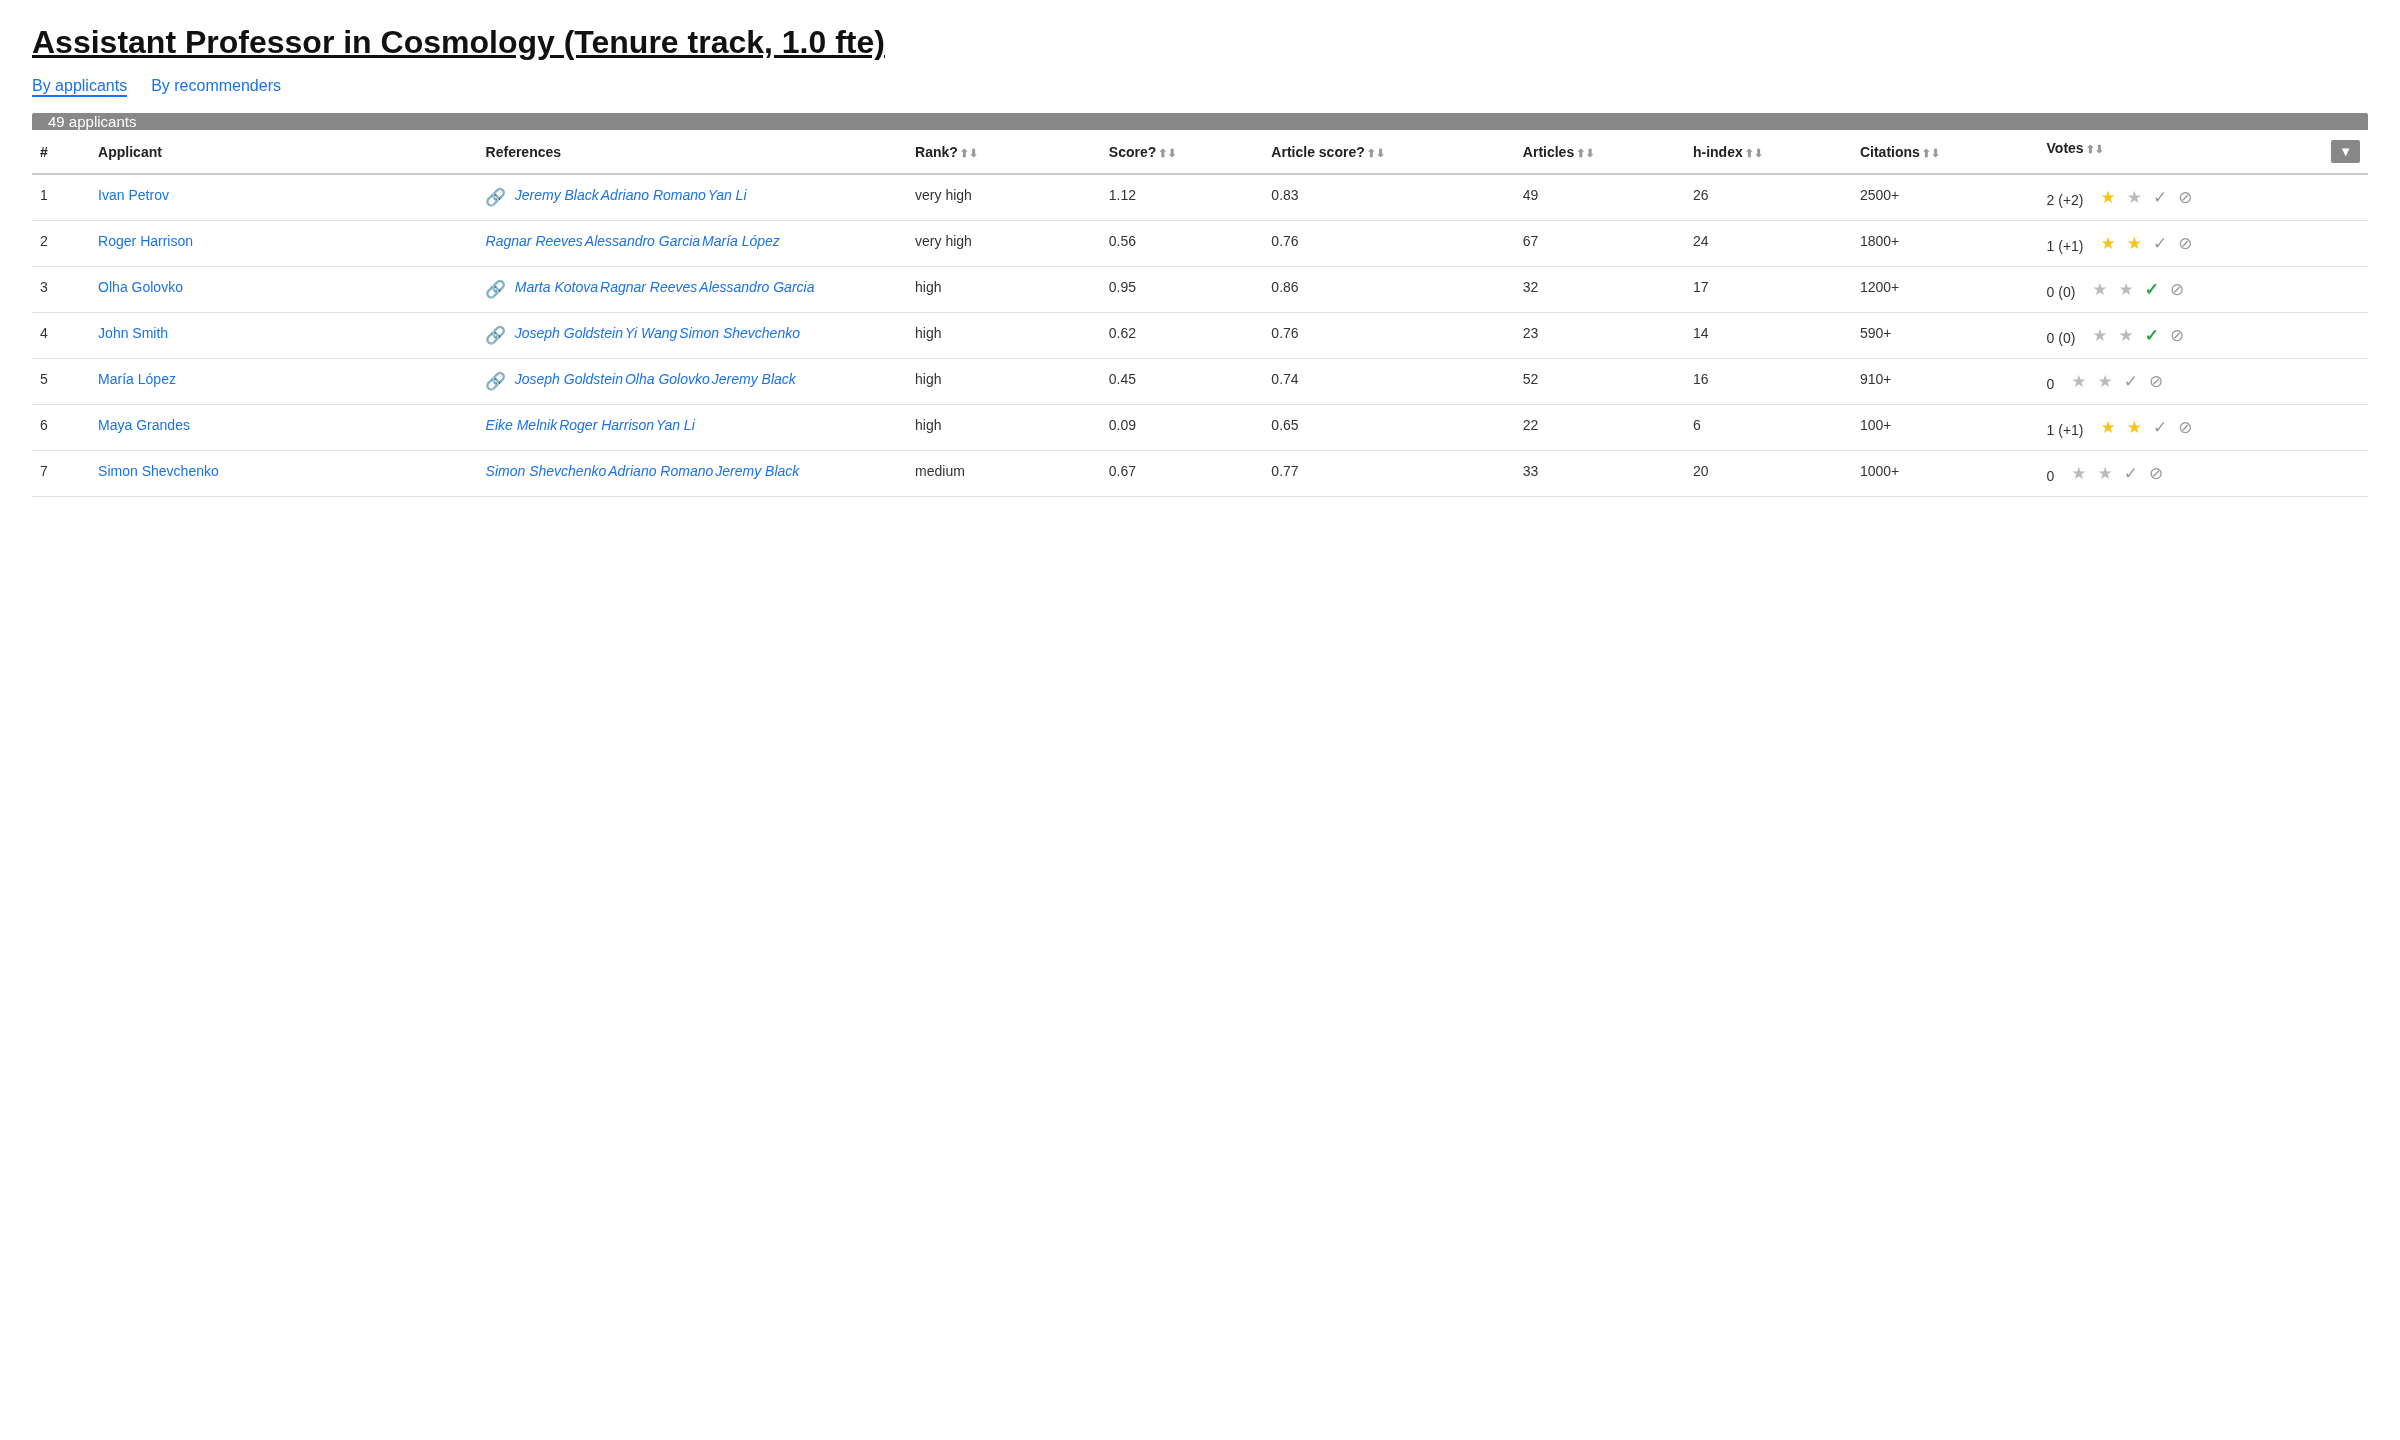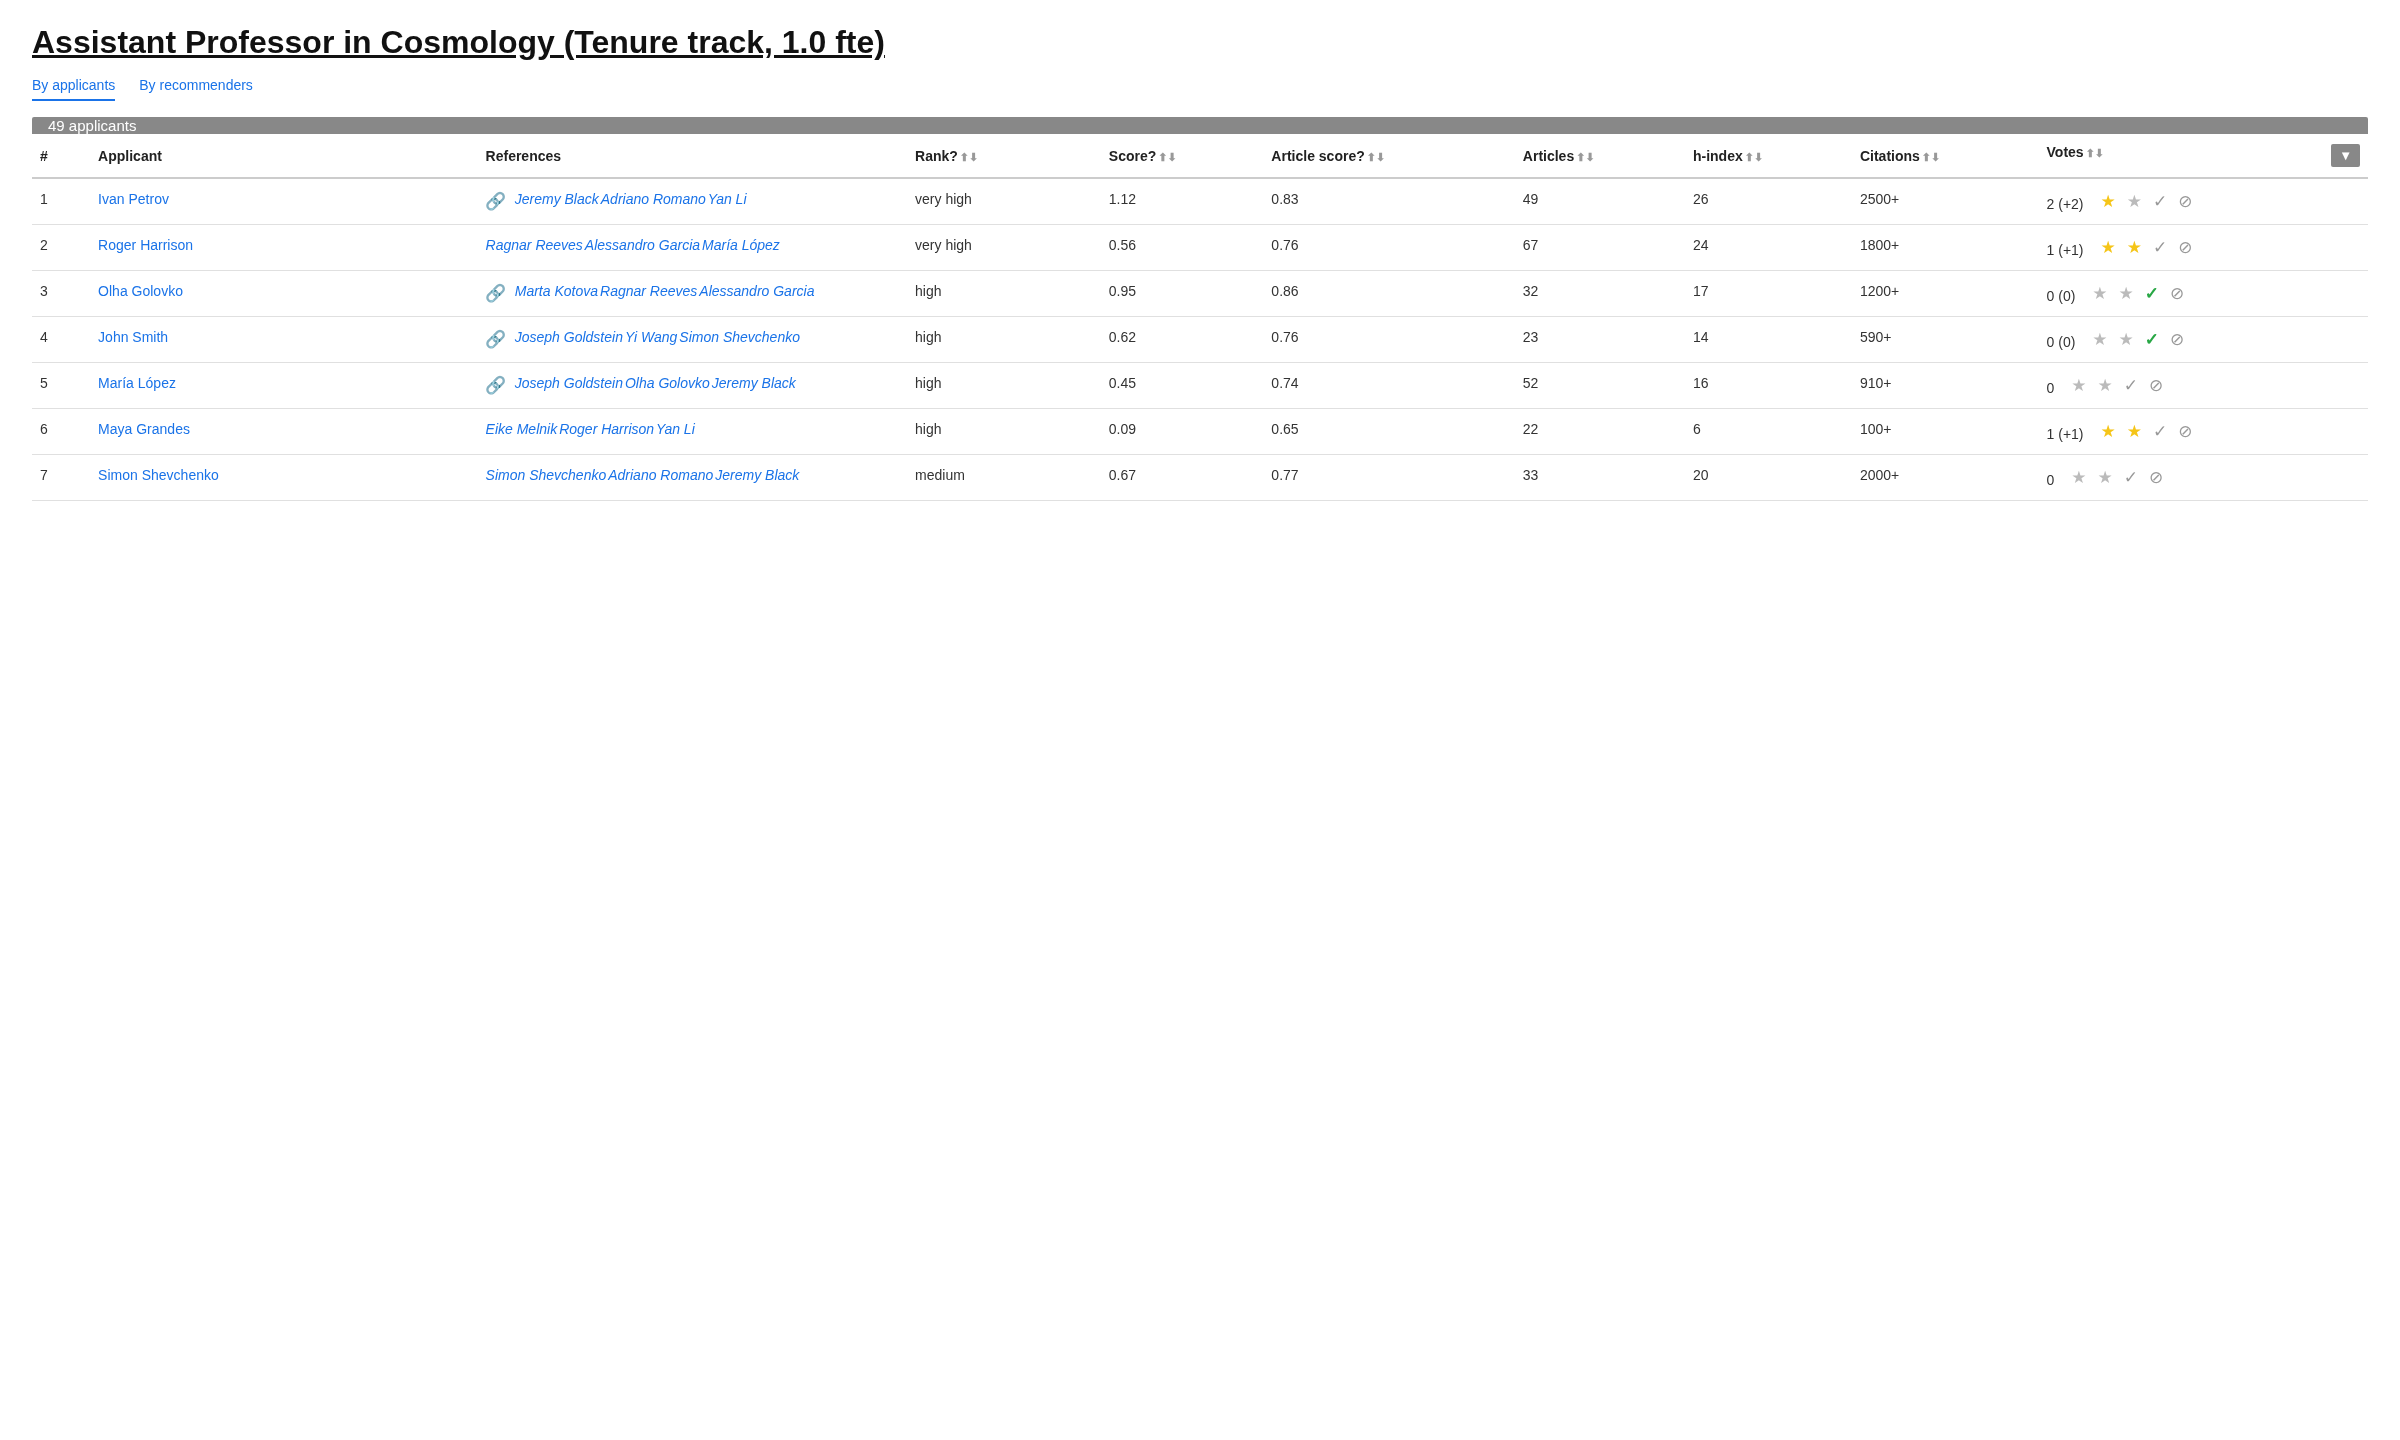--- a/index.html
+++ b/index.html
@@ -17,24 +17,24 @@
       margin-bottom: 16px;
       color: #111;
     }
     .tabs {
       display: flex;
       gap: 24px;
       margin-bottom: 16px;
       border-bottom: none;
     }
     .tab {
-      font-size: 14px;
+      font-size: 16px;
       color: #1a73e8;
       cursor: pointer;
-      padding-bottom: 6px;
+      padding-bottom: 0;
       border-bottom: 2px solid transparent;
       text-decoration: none;
     }
     .tab.active {
       border-bottom: 2px solid #1a73e8;
       color: #1a73e8;
     }
     .applicants-banner {
       background: #888;
       color: #fff;
@@ -344,21 +344,21 @@
               <a class="link-blue" href="#">Adriano Romano</a>
               <a class="link-blue" href="#">Jeremy Black</a>
             </div>
           </div>
         </td>
         <td>medium</td>
         <td>0.67</td>
         <td>0.77</td>
         <td>33</td>
         <td>20</td>
-        <td>2000+</td>
+        <td>1000+</td>
         <td>
           <div class="votes-actions">
             <span class="votes-count">0</span>
             <span class="star-empty">★</span>
             <span class="star-empty">★</span>
             <span class="check-gray">✓</span>
             <span class="ban-icon">⊘</span>
           </div>
         </td>
       </tr>

